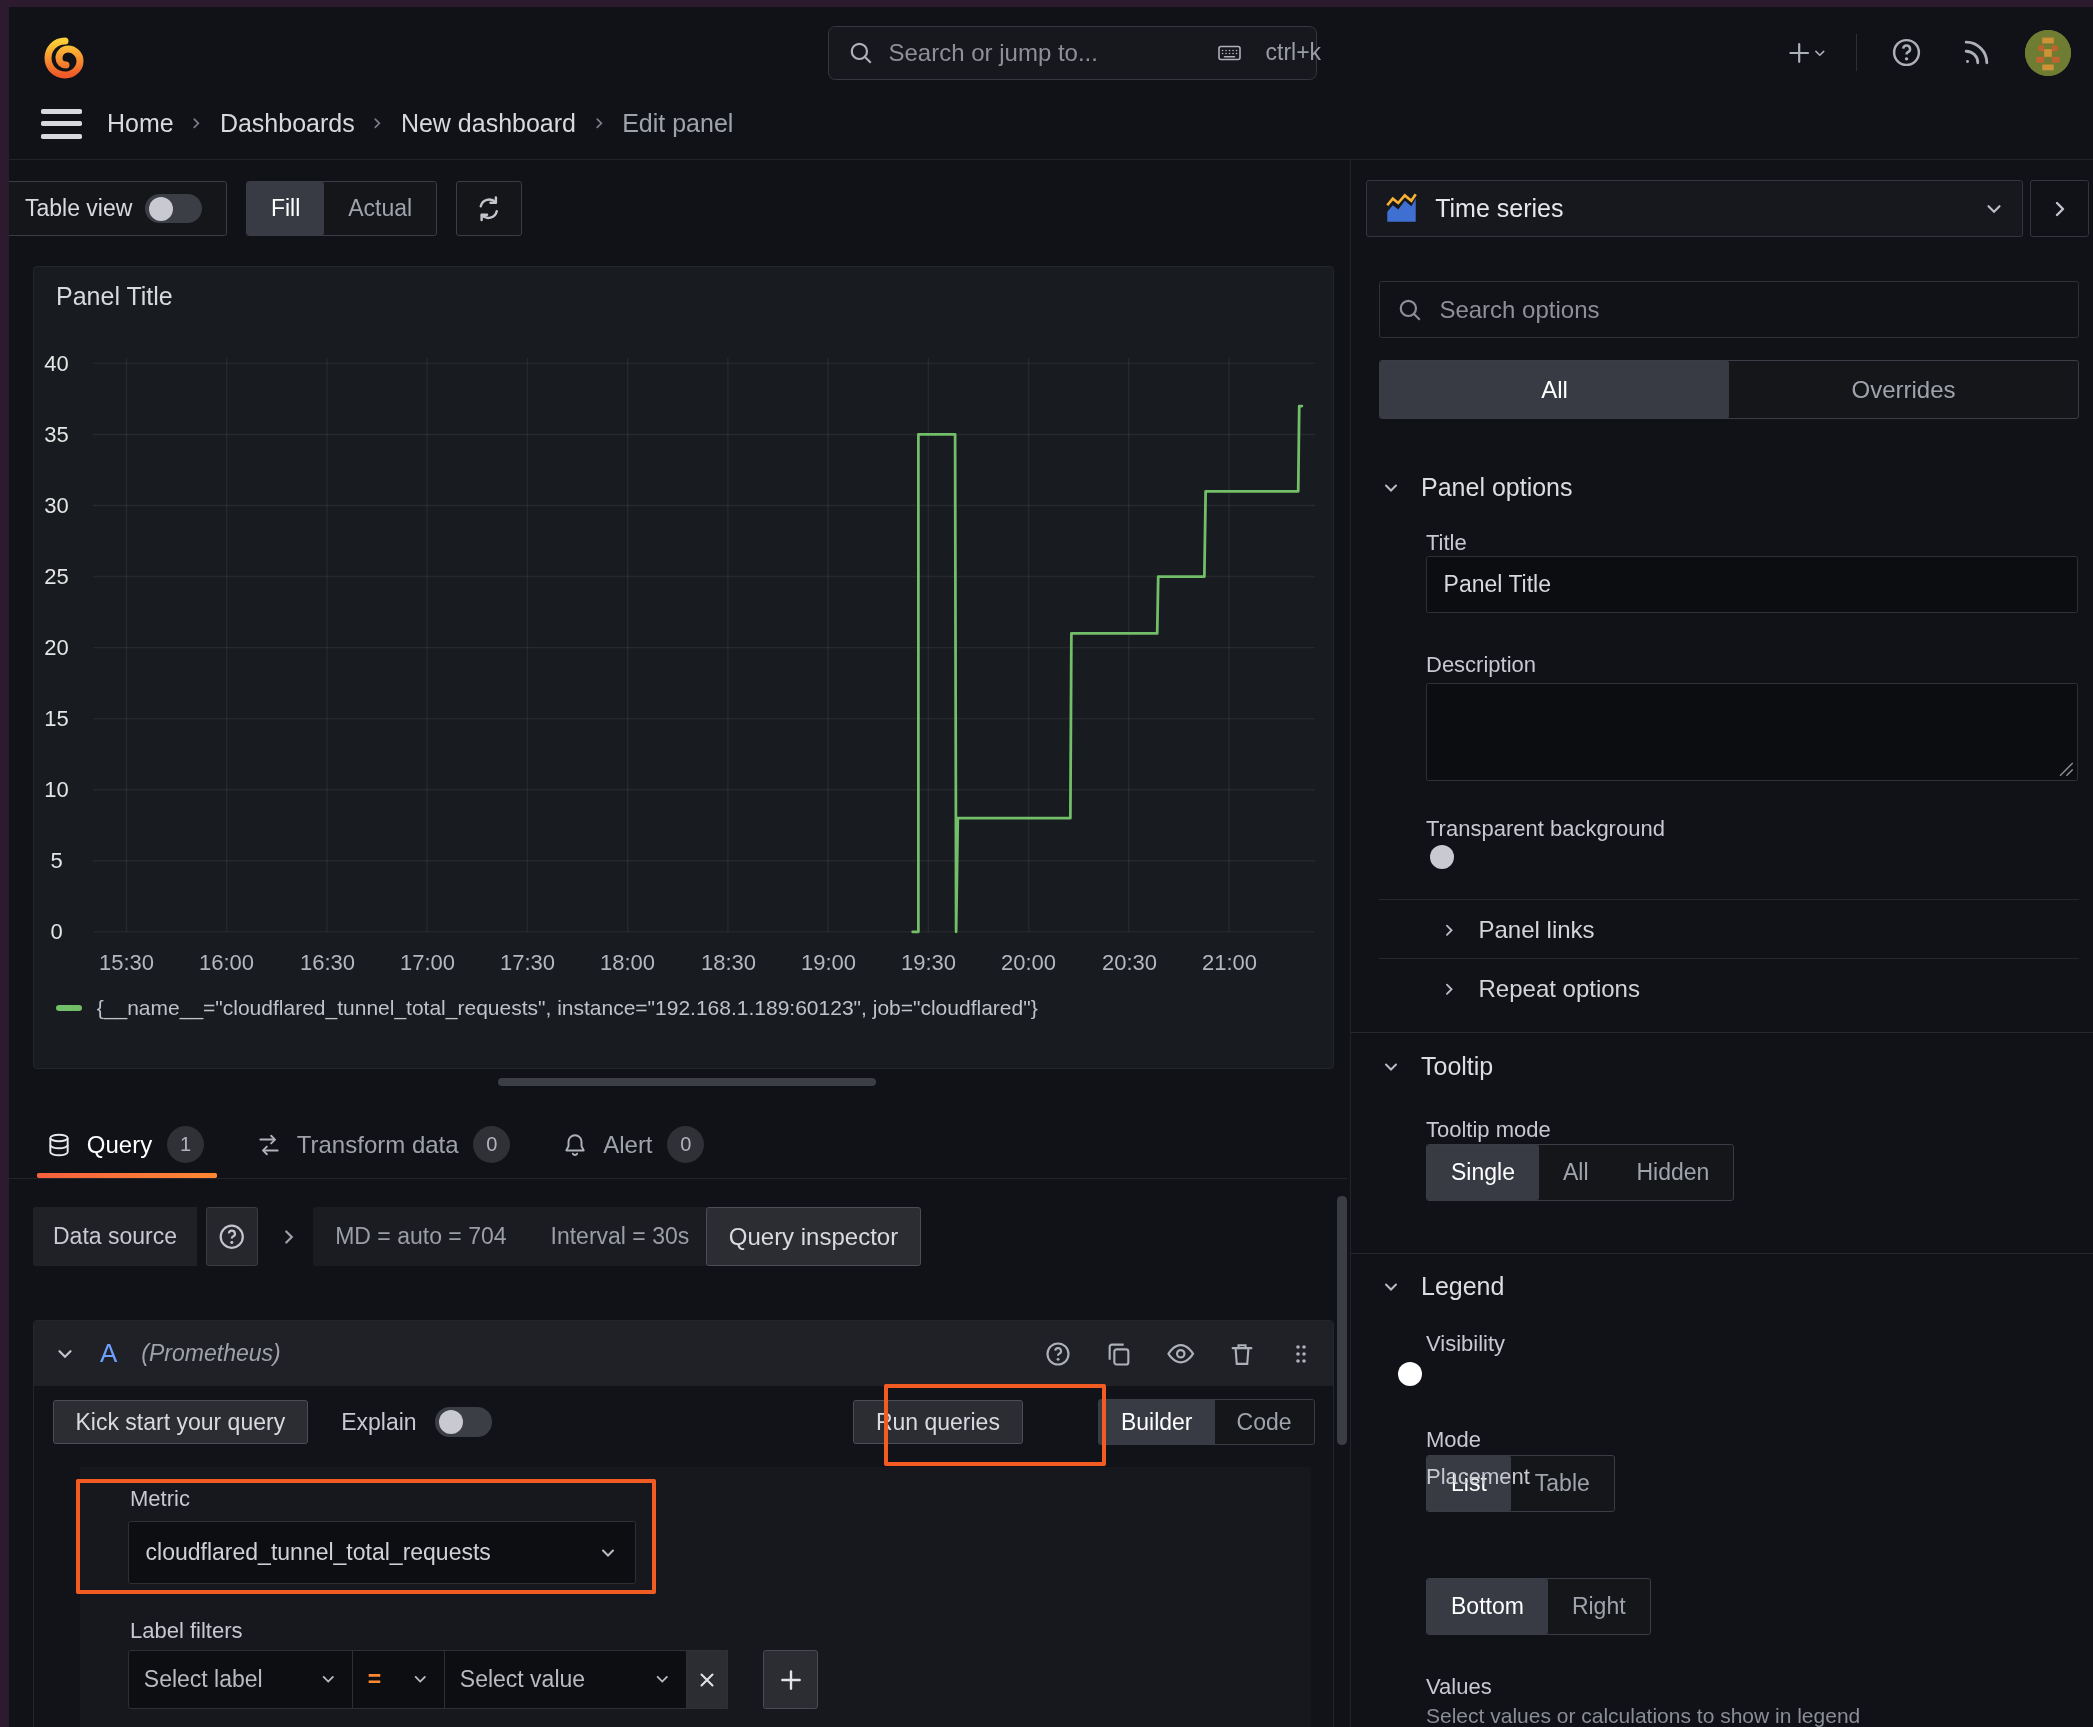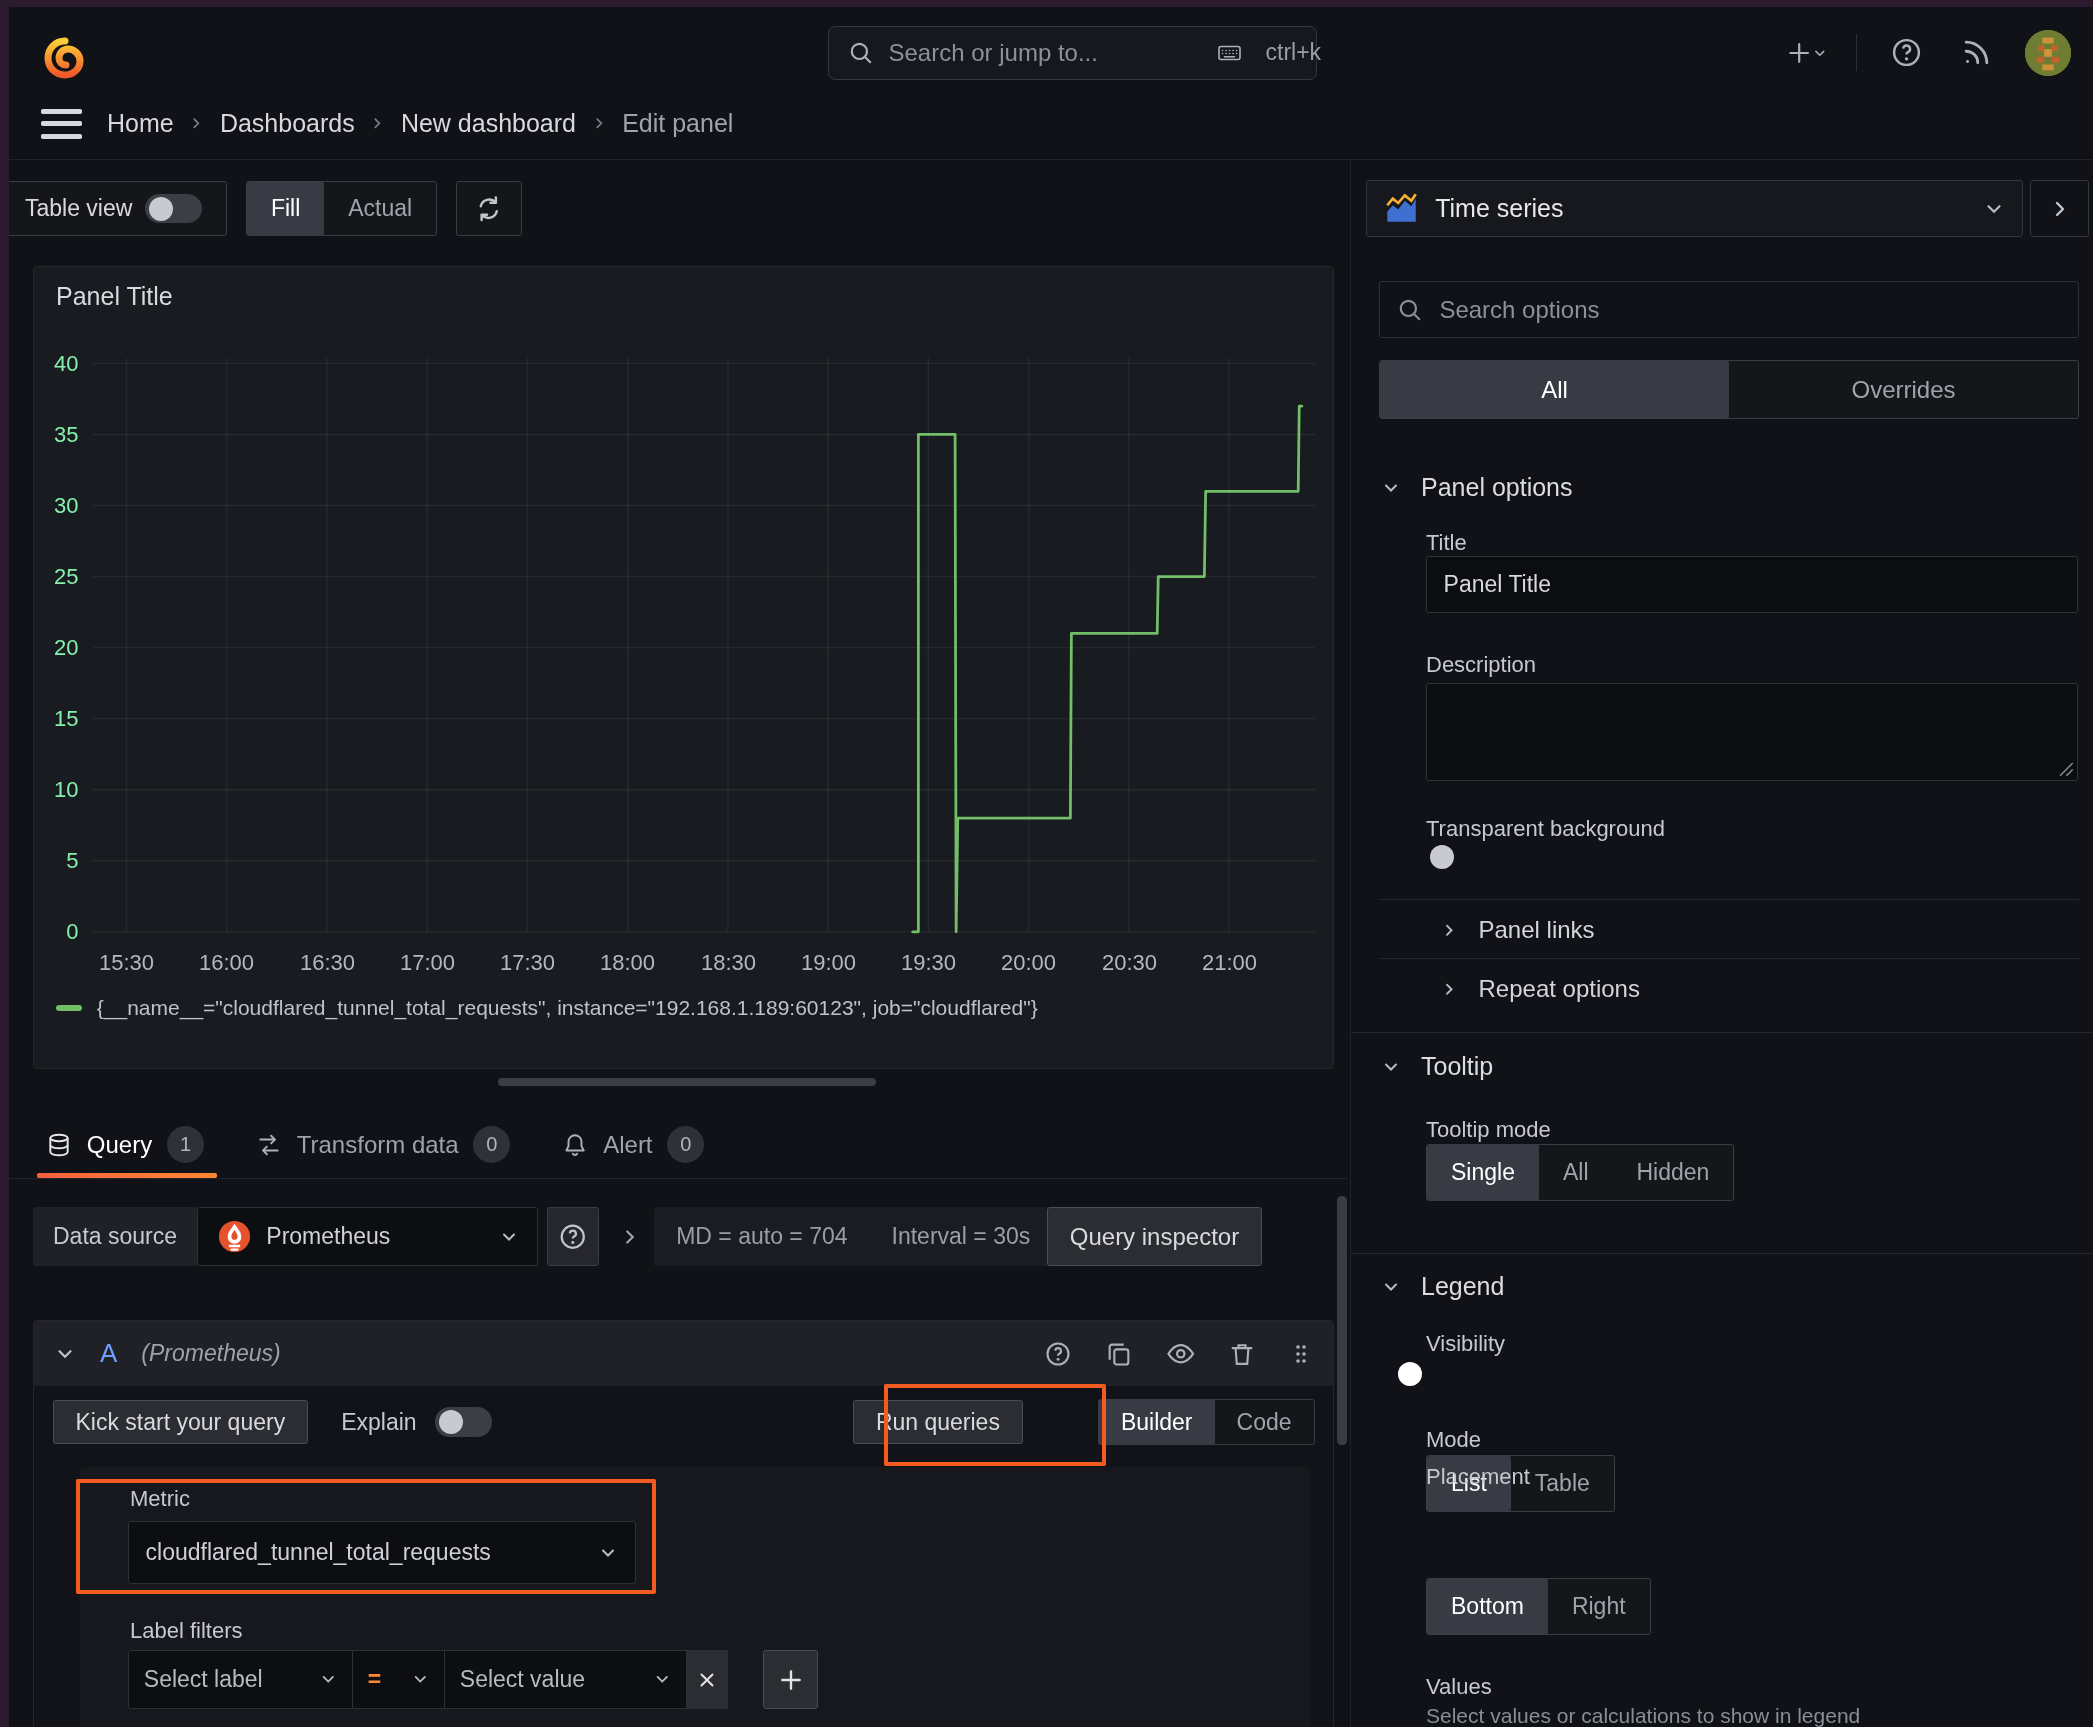--- a/index.html
+++ b/index.html
@@ -46,21 +46,21 @@
   .toggle{width:57px;height:29.5px;border-radius:14.8px;background:#3c3e46;position:relative;flex:0 0 auto;}
   .toggle .knob{position:absolute;top:2.8px;left:3.7px;width:24px;height:24px;border-radius:50%;background:#c9cad1;}
   .toggle.on{background:#3d71d9;}
   .toggle.on .knob{left:auto;right:3.7px;background:#fff;}
   .sqbtn{display:flex;align-items:center;justify-content:center;width:66px;height:55px;border:0.9px solid #3a3d45;
          border-radius:2.8px;background:#15161a;color:#c3c5cc;box-sizing:border-box;}
   
   .panel-card{left:33px;top:266px;width:1301px;height:803px;background:#181b1f;border:0.9px solid #25262b;border-radius:3.7px;box-sizing:border-box;}
   .panel-title{position:absolute;left:22px;top:14.8px;font-size:25px;color:#d8d9df;}
   .y-axis{position:absolute;left:0;top:89px;width:50px;height:598px;}
-  .ytick{position:absolute;right:5.5px;width:44px;text-align:right;font-size:22px;color:#86efac;}
+  .ytick{position:absolute;right:5.5px;width:44px;text-align:center;font-size:22px;color:#e5e5e5;}
   .plot{position:absolute;left:59px;top:89px;width:1222px;height:598px;}
   .x-axis{position:absolute;left:59px;top:679px;width:1222px;height:31px;}
   .xtick{position:absolute;width:89px;text-align:center;font-size:22px;color:#b6b8c0;}
   .chart-legend{position:absolute;left:22px;top:729px;display:flex;align-items:center;gap:14.8px;font-size:21px;color:#c0c1c9;}
   .swatch{width:26px;height:6.5px;border-radius:3.7px;}
   
   .h-handle{left:498px;top:1078px;width:378px;height:8.3px;border-radius:4.6px;background:#3c3e45;}
   .v-scroll{left:1337px;top:1196px;width:10px;height:249px;border-radius:4.6px;background:#3b3d44;}
   
   .tabs{left:0;top:1111px;width:1347px;height:68px;border-bottom:0.9px solid #23242a;display:flex;align-items:center;padding-left:46px;gap:52px;box-sizing:border-box;}
@@ -352,37 +352,20 @@
           </svg>
       </span>
       <span>Alert</span>
       <span class="badge">0</span>
     </span>
   </div>
 
   
   <div class="abs ds-row">
     <span class="ds-label">Data source</span>
-    <span class="select" style="width:341px;">
-      <span class="ic">
-        <svg width="35" height="35" viewBox="0 0 36 36">
-            <circle cx="18" cy="18" r="16" fill="#e6522c"></circle>
-          <path d="M18 4.5 C20.5 9.5 25 12 25 18.5 a7 7 0 0 1 -14 0 C11 12.5 15.5 9.5 18 4.5 Z" fill="#fff"></path>
-          <path d="M18 11 c1.3 2.6 3.2 4 3.2 7.2 a3.2 3.2 0 0 1 -6.4 0 C14.8 15 16.7 13.6 18 11 Z" fill="#e6522c"></path>
-          <rect x="12" y="26.5" width="12" height="2.6" rx="1.2" fill="#fff"></rect>
-          <rect x="13.8" y="30.3" width="8.4" height="2.4" rx="1.2" fill="#fff"></rect>
-          </svg>
-      </span>
-      <span style="flex:1">Prometheus</span>
-      <span class="ic">
-        <svg width="20" height="20" viewBox="0 0 24 24" fill="none" stroke="#b9bcc4" stroke-width="2.4" stroke-linecap="round">
-            <path d="M6 9l6 6 6-6"></path>
-          </svg>
-      </span>
-    </span>
     <span class="help-sq">
       <svg width="29.5" height="29.5" viewBox="0 0 24 24" fill="none" stroke="#c3c5cc" stroke-width="1.8">
         <circle cx="12" cy="12" r="9"></circle>
           <path d="M9.6 9.2a2.5 2.5 0 1 1 3.4 2.6c-.8.35-1 .9-1 1.7"></path>
           <path d="M12 16.6h.1" stroke-linecap="round" stroke-width="2.4"></path>
         </svg>
     </span>
     <span class="ic" style="margin-left:20px;">
       <svg width="22" height="22" viewBox="0 0 24 24" fill="none" stroke="#9fa2ab" stroke-width="2.4" stroke-linecap="round">
           <path d="M9 6l6 6-6 6"></path>

